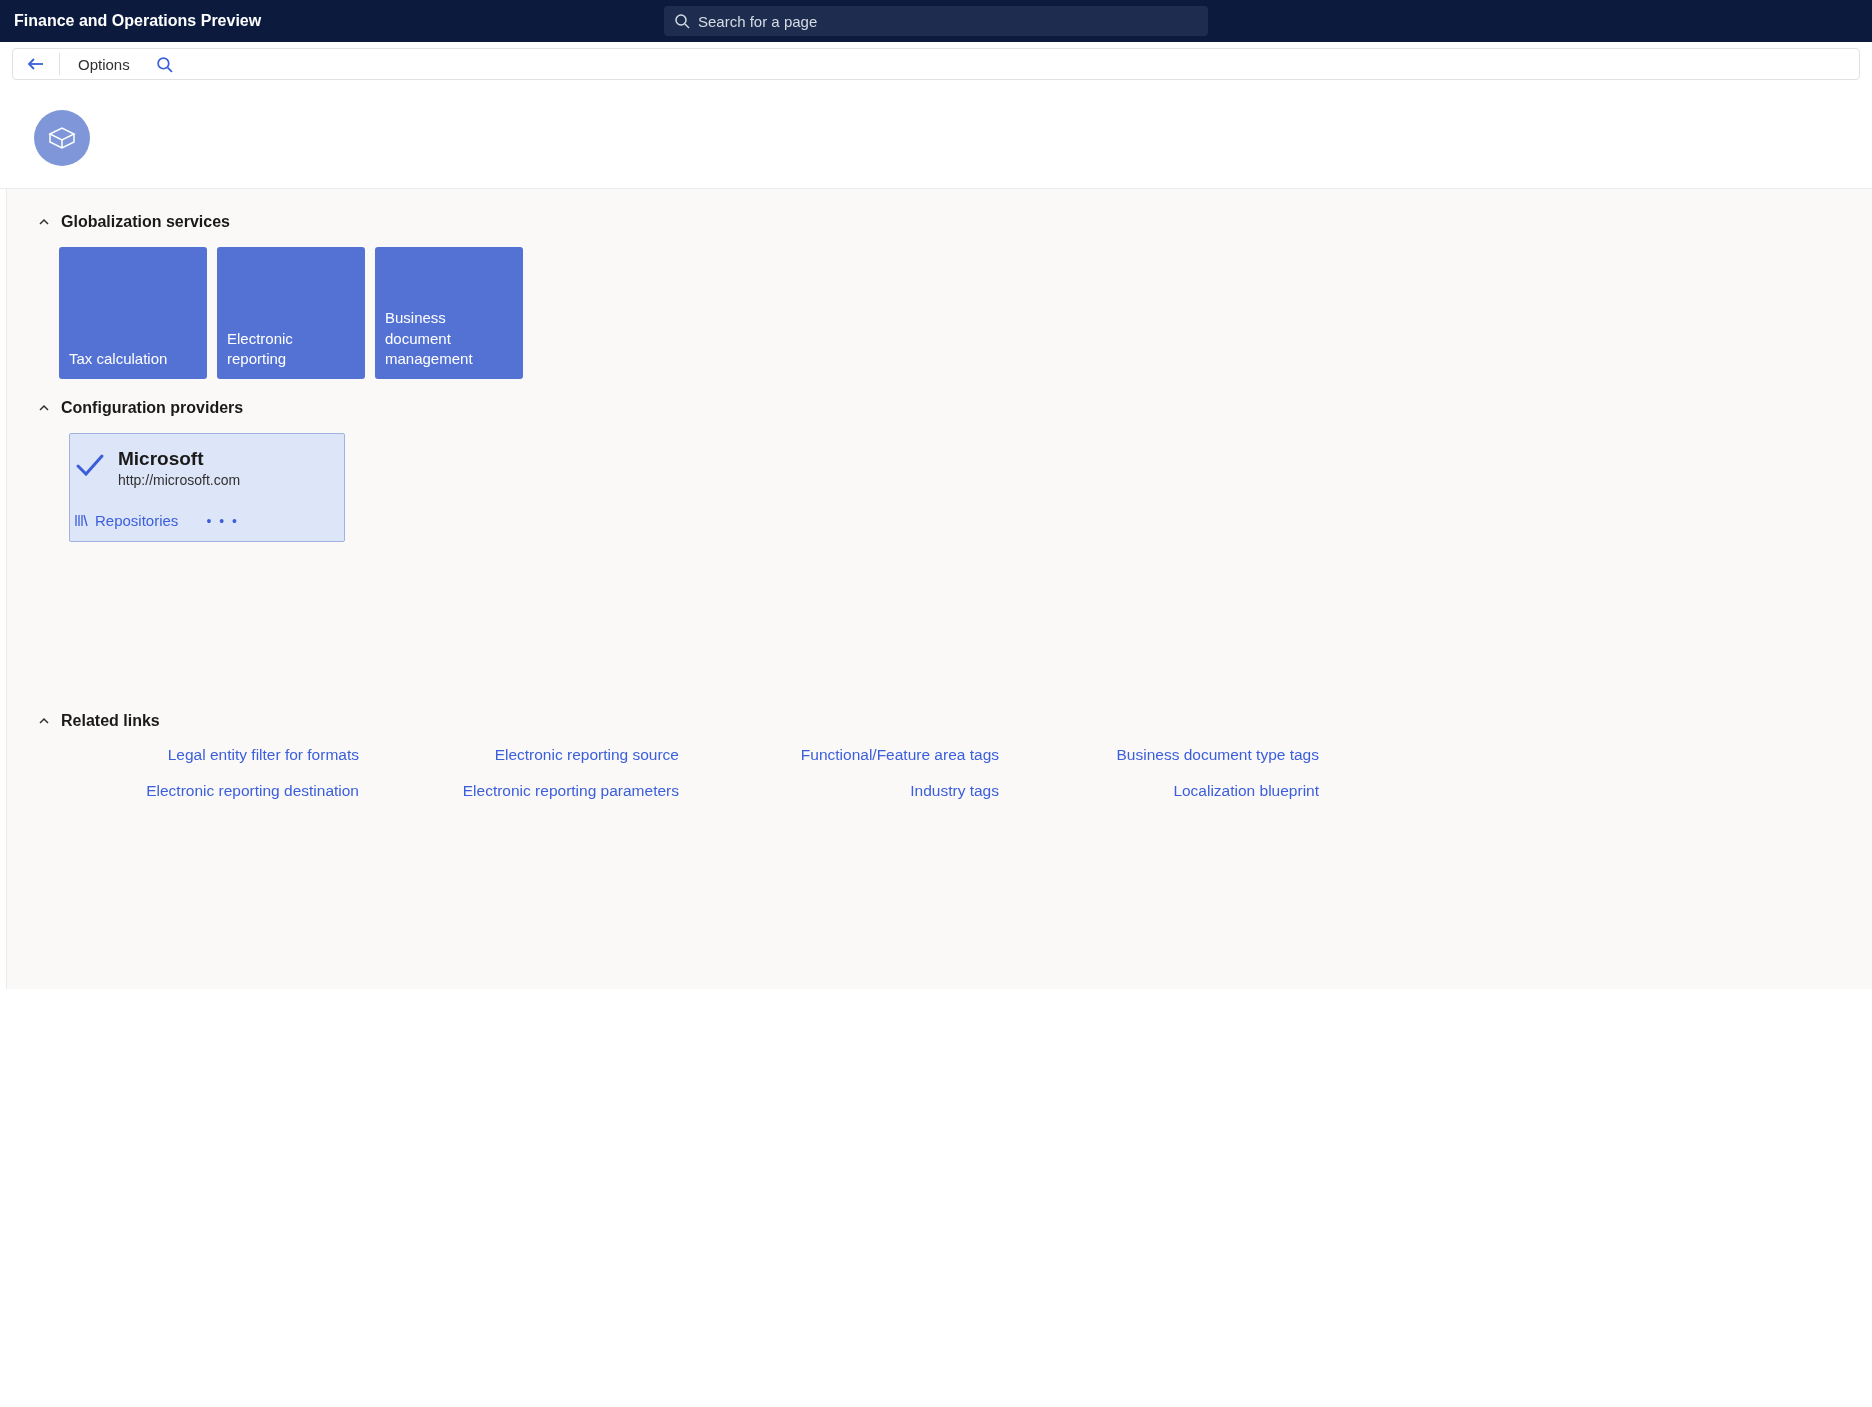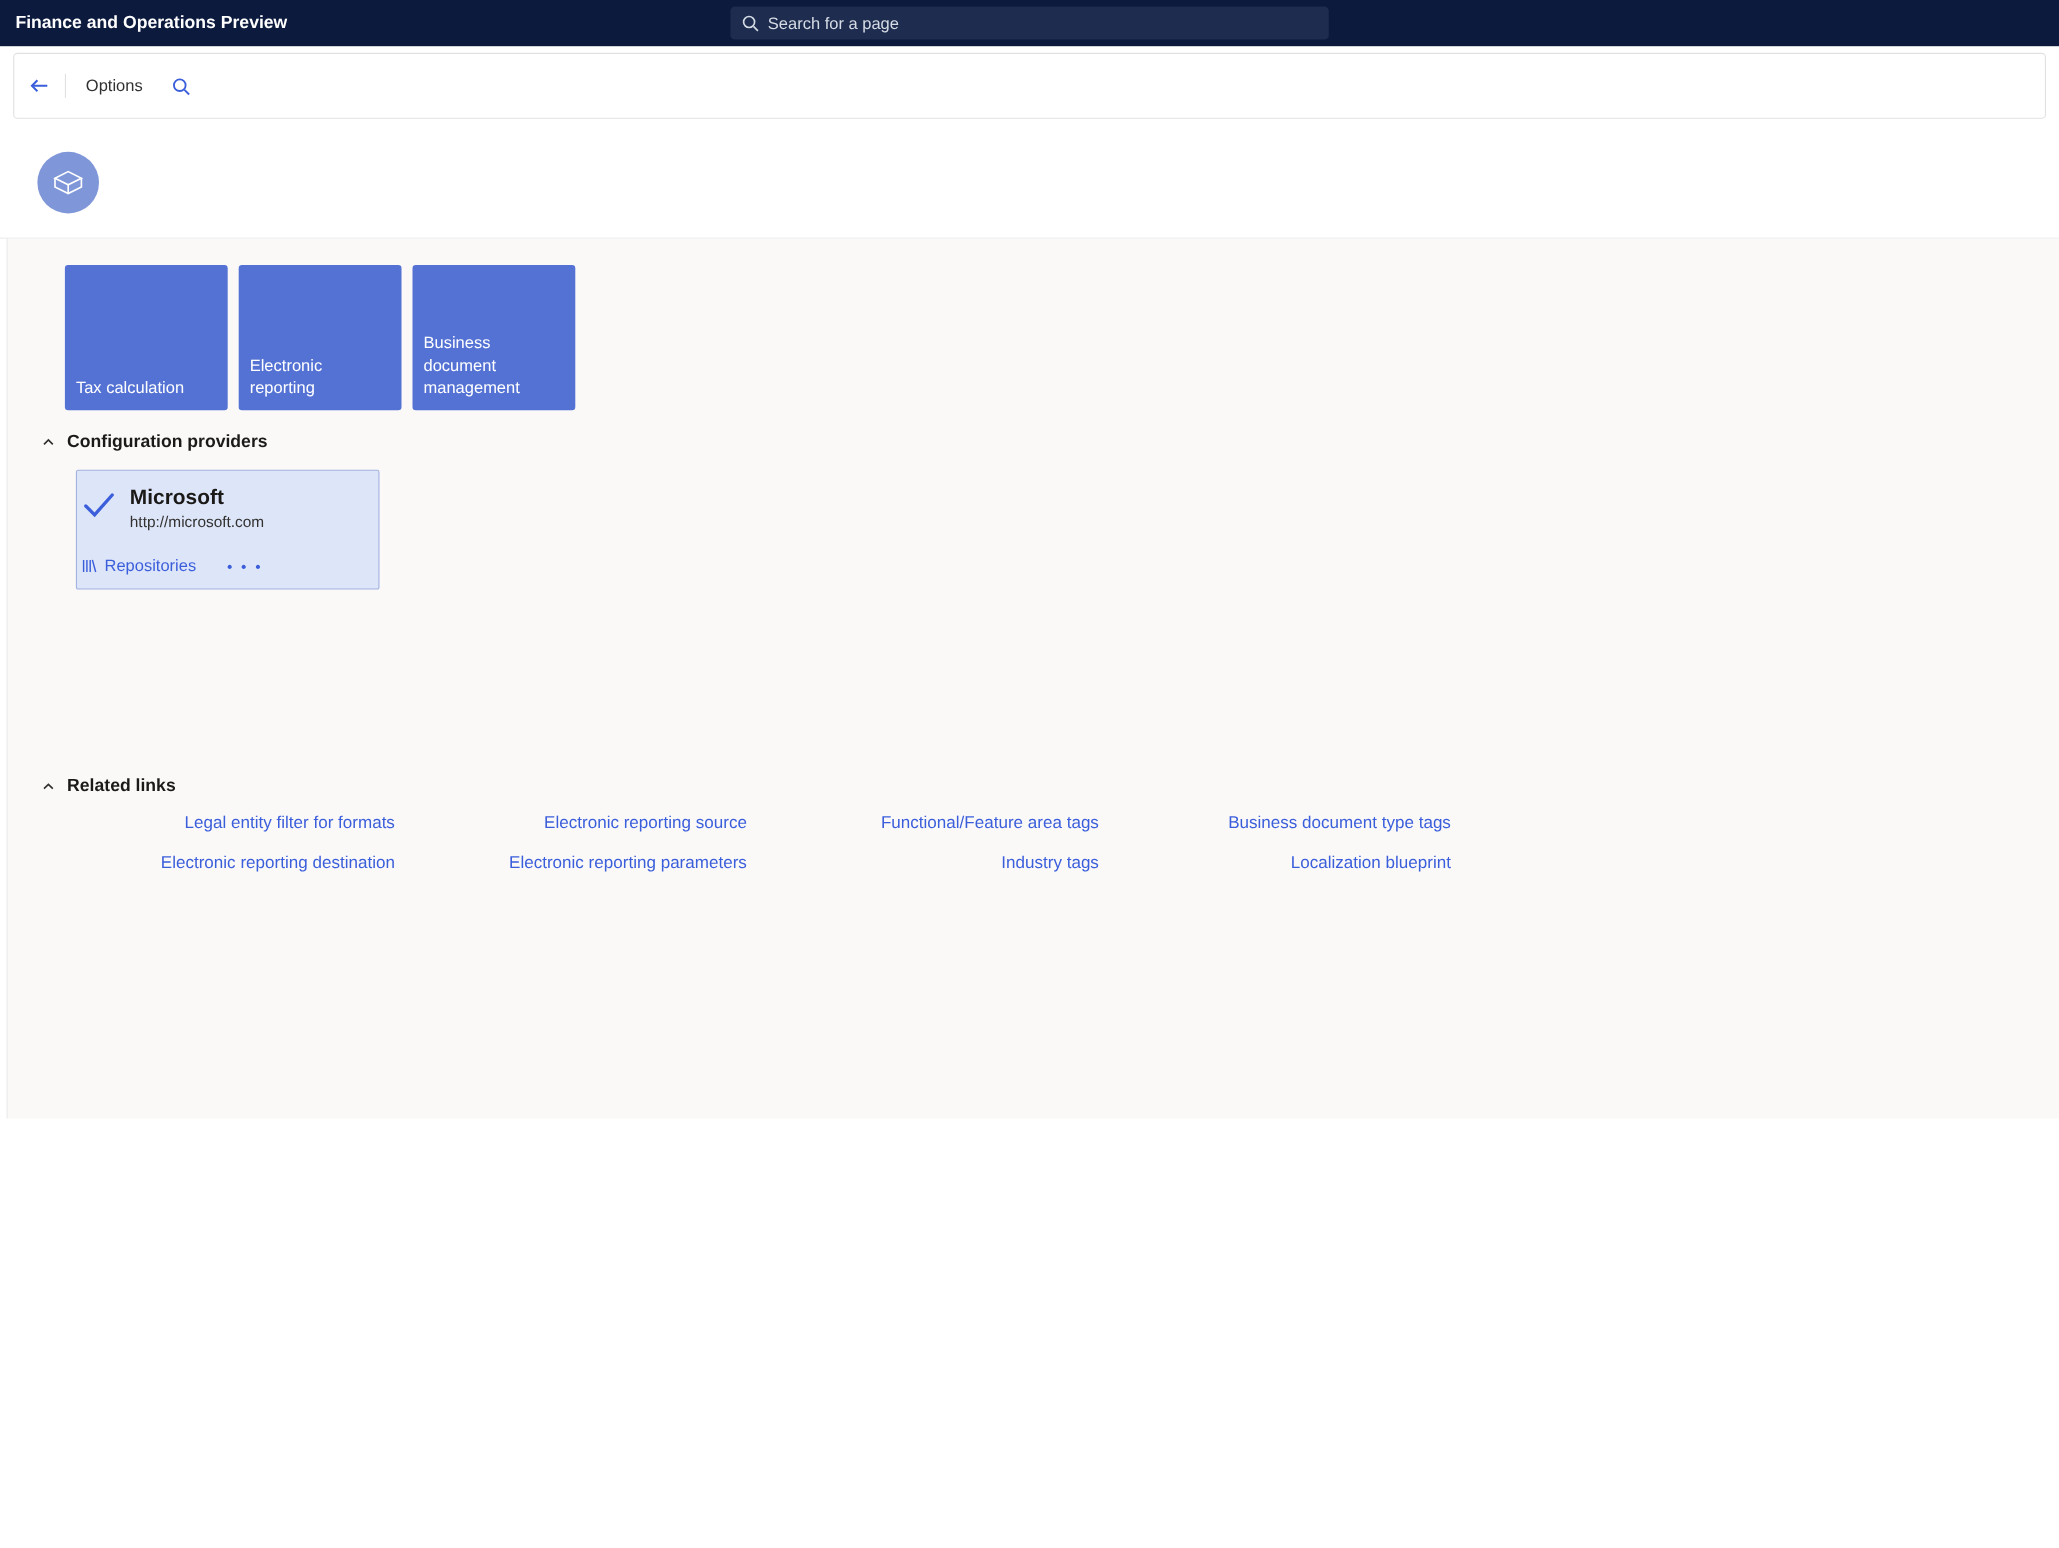--- a/index.html
+++ b/index.html
@@ -49,21 +49,21 @@
     .search-placeholder {
       margin-left: 8px;
       font-size: 15px;
       color: #d6dce5;
     }
     .action-bar {
       background: #fff;
       border: 1px solid #e1e1e1;
       border-radius: 4px;
       margin: 6px 12px;
-      height: 60px;
+      height: 32px;
       display: flex;
       align-items: center;
       padding: 0 8px;
       gap: 4px;
     }
     .action-bar .back-btn {
       width: 30px;
       height: 30px;
       display: flex;
       align-items: center;
@@ -270,20 +270,28 @@
       <path d="M4 12 L16 6 L28 12 L16 18 Z"></path>
       <path d="M4 12 L4 20 L16 26 L28 20 L28 12"></path>
       <path d="M16 18 L16 26"></path>
     </svg>
   </div>
 </div>
 
 <div class="content">
 
   <div class="section">
+    <div class="section-header">
+      <span class="chevron">
+        <svg width="12" height="12" viewBox="0 0 12 12" fill="none" stroke="currentColor" stroke-width="1.5">
+          <polyline points="2,8 6,4 10,8"></polyline>
+        </svg>
+      </span>
+      <span class="section-title">Globalization services</span>
+    </div>
     <div class="tiles">
       <div class="tile">
         <span>Tax calculation</span>
       </div>
       <div class="tile">
         <span>Electronic reporting</span>
       </div>
       <div class="tile">
         <span>Business document management</span>
       </div>

